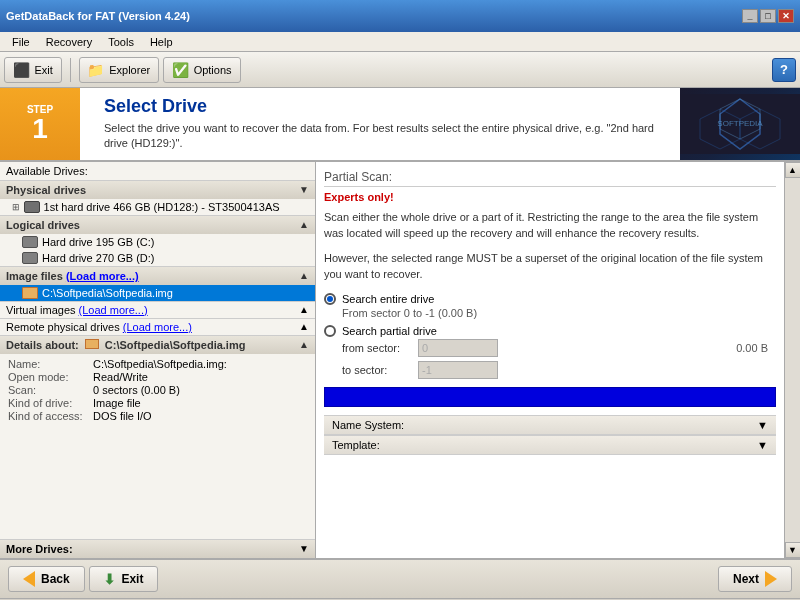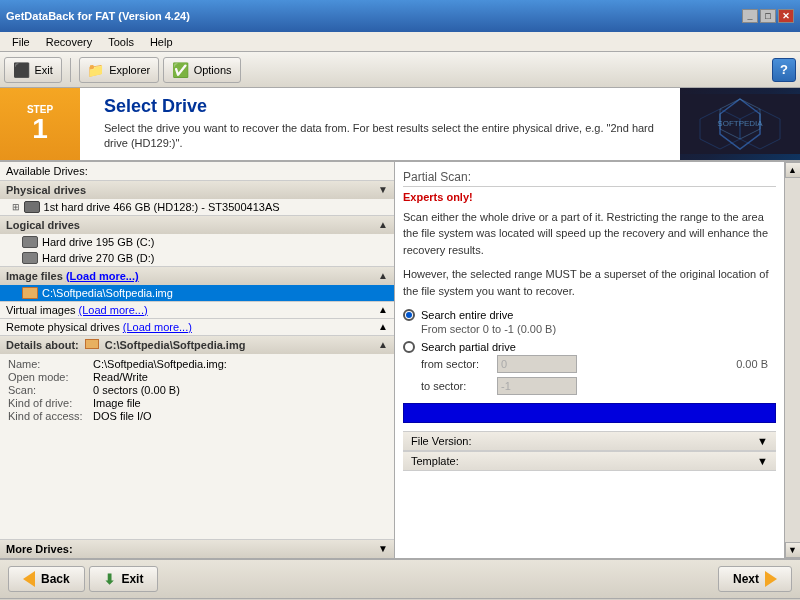--- a/index.html
+++ b/index.html
@@ -131,21 +131,21 @@
     }
 
     
     .main-content {
       display: flex;
       height: calc(600px - 22px - 20px - 36px - 60px - 40px - 26px);
     }
 
     
     .left-panel {
-      width: 395px;
+      width: 316px;
       background: #f5f3ee;
       border-right: 1px solid #aaa;
       display: flex;
       flex-direction: column;
       overflow: hidden;
     }
     .panel-section {
       border-bottom: 1px solid #ccc;
     }
     .panel-header {
@@ -586,21 +586,21 @@
         </div>
         <div class="sector-row">
           <span class="sector-label">to sector:</span>
           <input class="sector-input" type="text" value="-1" disabled="" style="">
         </div>
       </div>
 
       <div class="progress-bar-container"></div>
 
       <div class="dropdown-label">
-        <span>File Version:</span>
+        <span>Name System:</span>
         <span>▼</span>
       </div>
 
       <div class="dropdown-label">
         <span>Template:</span>
         <span>▼</span>
       </div>
 
     </div>
 

